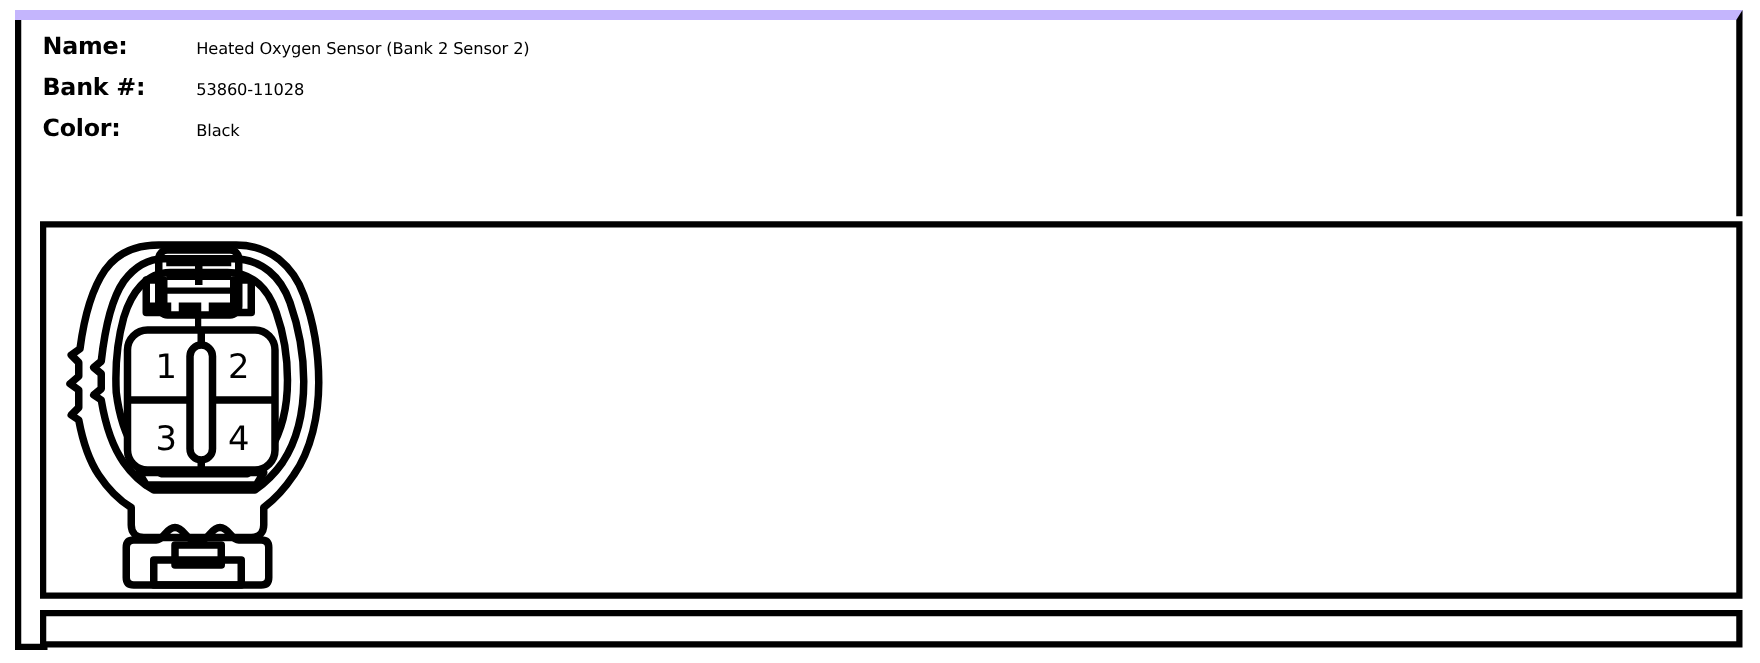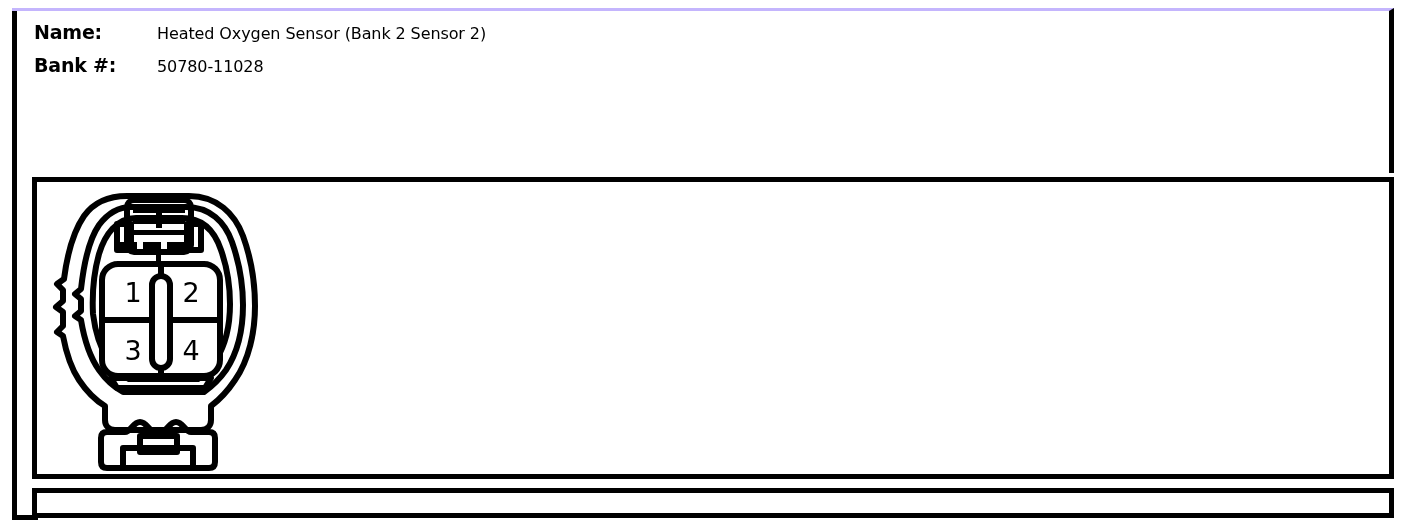--- a/index.html
+++ b/index.html
@@ -37,21 +37,21 @@
     box-sizing: border-box;
   }
 
   
   .header-block {
     position: absolute;
     left: 12px;
     top: 8px;
     width: 1382px;
     height: 165px;
-    border-top: 3px solid #c4b5fd;
+    border-top: 8px solid #c4b5fd;
     border-right: 5px solid #000;
     box-sizing: border-box;
   }
 
   .spec-list {
     position: absolute;
     left: 22px;
     top: 10px;
     width: 1100px;
   }
@@ -62,21 +62,21 @@
   }
   .spec-label {
     width: 123px;
     flex: 0 0 123px;
     font-weight: bold;
     font-size: 19px;
     letter-spacing: -0.2px;
     white-space: nowrap;
   }
   .spec-value {
-    font-size: 16px;
+    font-size: 13px;
     font-weight: normal;
     white-space: nowrap;
     letter-spacing: -0.1px;
   }
 
   
   .diagram-box {
     position: absolute;
     left: 32px;
     top: 177px;
@@ -133,23 +133,27 @@
     <div class="spec-list">
 
       <div class="spec-row">
         <div class="spec-label">Name:</div>
         <div class="spec-value">Heated Oxygen Sensor (Bank 2 Sensor 2)</div>
       </div>
 
 
       <div class="spec-row">
         <div class="spec-label">Bank #:</div>
-        <div class="spec-value">50780-11028</div>
+        <div class="spec-value">53860-11028</div>
       </div>
 
+      <div class="spec-row">
+        <div class="spec-label">Color:</div>
+        <div class="spec-value">Black</div>
+      </div>
 
     </div>
   </div>
 
   <div class="diagram-box">
     <div class="diagram-inner">
 
       <svg class="connector-svg" width="250" height="300" viewBox="0 0 250 300" shape-rendering="geometricPrecision">
 
         <g fill="none" stroke="#000" stroke-linejoin="round" stroke-linecap="round">

